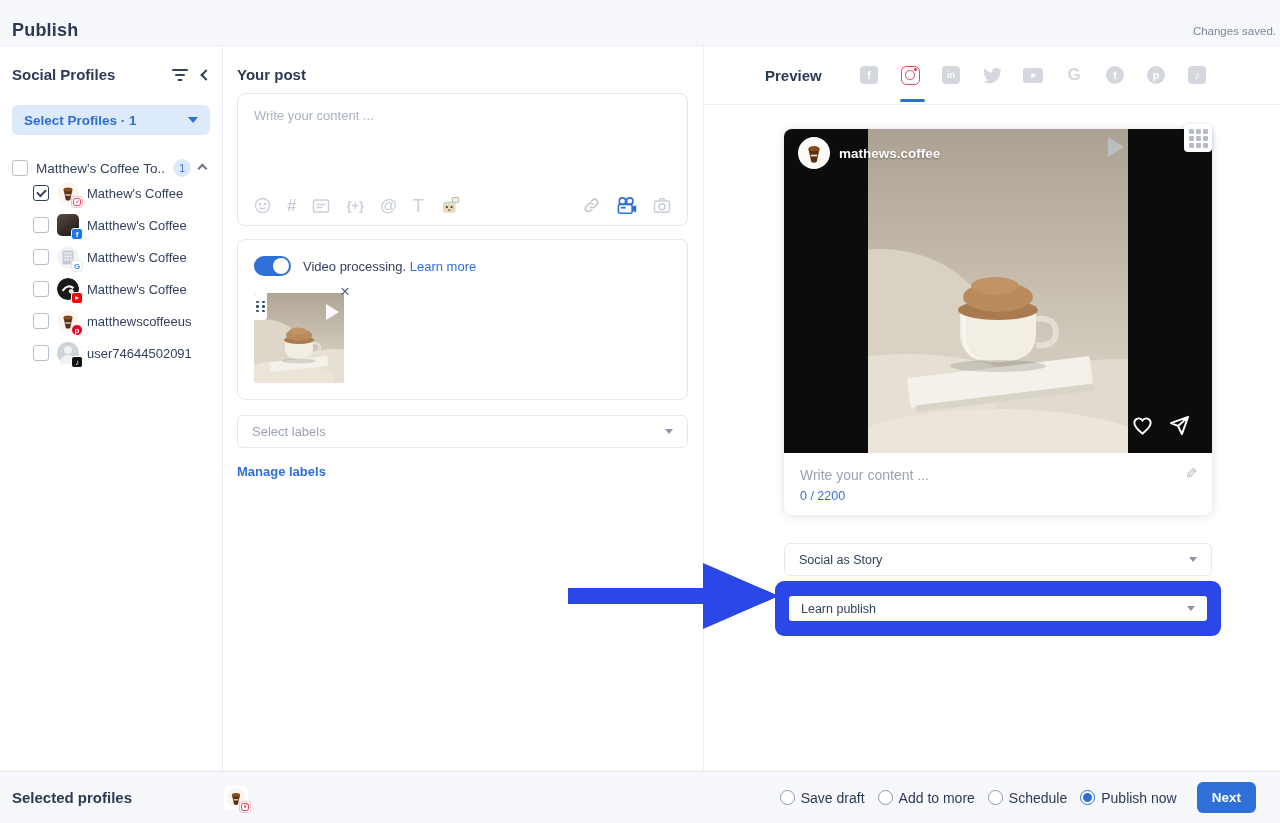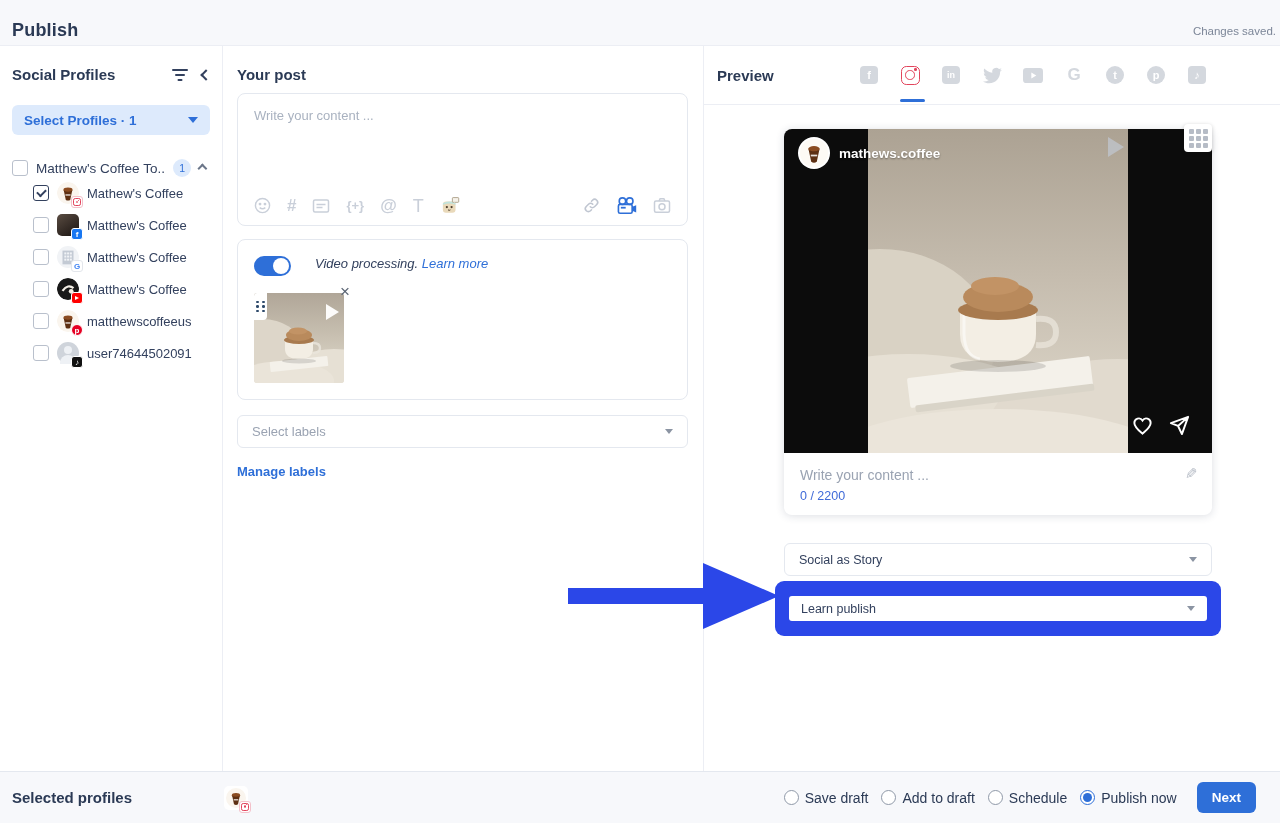--- a/index.html
+++ b/index.html
@@ -64,40 +64,40 @@
   .composer { margin-top:10px; border:1px solid #e4e8ef; border-radius:8px; height:133px; display:flex; flex-direction:column; padding:14px 16px 10px; }
   .composer .ph { font-size:13px; color:#a9b2c0; }
   .tools { margin-top:auto; display:flex; align-items:center; gap:16px; }
   .tools .sp { margin-left:auto; }
   .ticon { color:#c9cfd9; font-size:17px; line-height:1; display:flex; align-items:center; cursor:pointer; font-weight:600; }
   .ticon.txt { font-family:"Liberation Sans",sans-serif; }
   .ticon svg { display:block; }
   .counter-row { margin-top:11px; display:flex; align-items:center; gap:7px; }
   .counter-row .num { font-size:12px; color:#33415e; }
   .media-card { margin-top:13px; border:1px solid #e4e8ef; border-radius:8px; height:161px; padding:16px; }
-  .vp-row { display:flex; align-items:flex-start; gap:24px;font-style:italic; }
+  .vp-row { display:flex; align-items:center; gap:12px; }
   .toggle { width:37px; height:20px; border-radius:10px; background:#2e6fd8; position:relative; cursor:pointer; flex:none; }
   .toggle::after { content:""; position:absolute; top:2px; right:2px; width:16px; height:16px; border-radius:50%; background:#fff; }
   .vp-label { font-size:13px; color:#33415e; }
   .link { color:#2e6fd8; cursor:pointer; }
   .thumb { position:relative; margin-top:17px; width:90px; height:90px; border-radius:3px; }
   .thumb svg.scene { border-radius:3px; display:block; }
   .thumb .drag { position:absolute; left:0; top:0; width:13px; height:27px; background:#fff; border-radius:3px 0 4px 0; display:grid; grid-template-columns:3px 3px; gap:2px 3px; place-content:center; }
   .thumb .drag i { width:2.5px; height:2.5px; border-radius:50%; background:#2e4a6b; }
   .thumb .close { position:absolute; top:-10px; right:-6px; font-size:17px; color:#5b6574; cursor:pointer; line-height:1; }
   .thumb .play { position:absolute; top:11px; right:5px; width:0; height:0; border-left:13px solid #fff; border-top:8px solid transparent; border-bottom:8px solid transparent; opacity:.95; }
   .select-box { margin-top:15px; height:33px; border:1px solid #e4e8ef; border-radius:6px; display:flex; align-items:center; padding:0 14px; cursor:pointer; background:#fff; }
   .select-box .val { font-size:13px; color:#9aa3b2; }
   .select-box .caret { margin-left:auto; width:0; height:0; border-left:4.5px solid transparent; border-right:4.5px solid transparent; border-top:5.5px solid #8b94a3; }
   .manage { margin-top:16px; font-size:13px; font-weight:600; color:#2e6fd8; cursor:pointer; display:inline-block; }
 
   
   .right { flex:1; position:relative; }
   .pv-head { height:59px; border-bottom:1px solid #eceef4; position:relative; display:flex; align-items:center; padding-left:13px; }
-  .pv-title { font-size:15px; font-weight:600; color:#2b3a55; }
+  .pv-title { font-size:15px; font-weight:600; color:#2b3a55;margin-left:48px; }
   .pv-tabs { position:absolute; left:155px; top:0; height:100%; display:flex; align-items:center; gap:21px; }
   .pv-tab { width:20px; height:20px; display:flex; align-items:center; justify-content:center; cursor:pointer; position:relative; color:#cfd3da; }
   .pv-tab .sqr { width:18px; height:18px; border-radius:4px; background:#d4d8de; color:#fff; font-size:11px; font-weight:700; display:flex; align-items:center; justify-content:center; }
   .pv-tab .ltr { font-size:17px; font-weight:700; color:#d4d8de; }
   .pv-tab .circ { width:18px; height:18px; border-radius:50%; background:#d4d8de; color:#fff; font-size:11px; font-weight:700; display:flex; align-items:center; justify-content:center; }
   .pv-tab.active { color:#e2445c; }
   .underline { position:absolute; left:196px; bottom:2px; width:25px; height:3px; background:#2e6fd8; border-radius:2px; }
   .pv-card { position:relative; margin:24px 0 0 80px; width:428px; border-radius:8px; background:#fff; box-shadow:0 1px 8px rgba(40,50,80,.16); }
   .pv-video { position:relative; height:324px; background:#0c0c0c; border-radius:8px 8px 0 0; overflow:hidden; display:flex; justify-content:center; }
   .pv-video svg.scene { height:324px; width:260px; }
@@ -488,21 +488,21 @@
           <span class="ig" style="font-size:8px;color:#e2445c;"></span>
         </span>
     </span>
     <div class="opts">
       <span class="opt">
           <span class="radio"></span>
           <span class="o-lbl">Save draft</span>
         </span>
       <span class="opt">
           <span class="radio"></span>
-          <span class="o-lbl">Add to draft</span>
+          <span class="o-lbl">Add to more</span>
         </span>
       <span class="opt">
           <span class="radio"></span>
           <span class="o-lbl">Schedule</span>
         </span>
       <span class="opt selected">
           <span class="radio"></span>
           <span class="o-lbl">Publish now</span>
         </span>
     </div>

